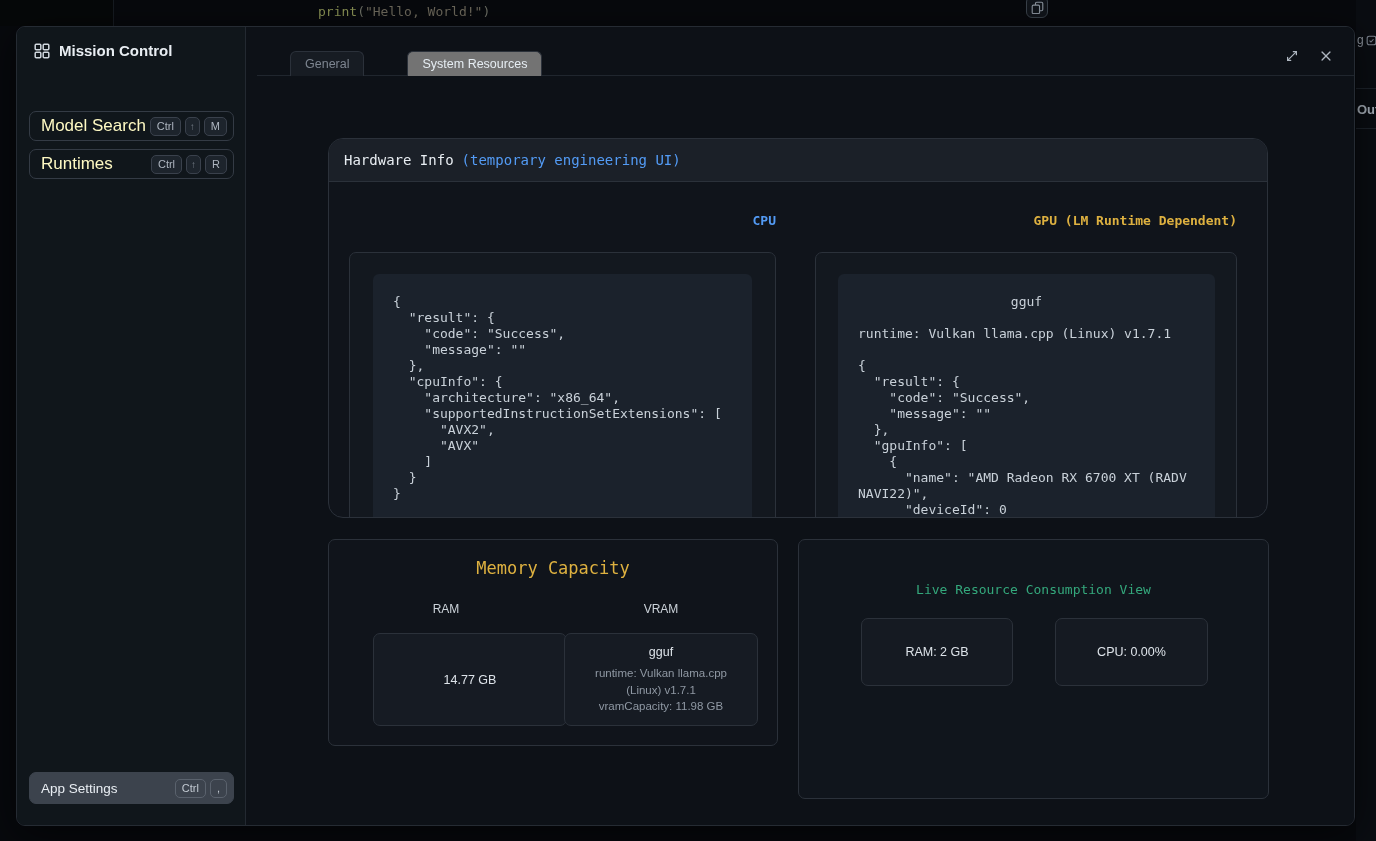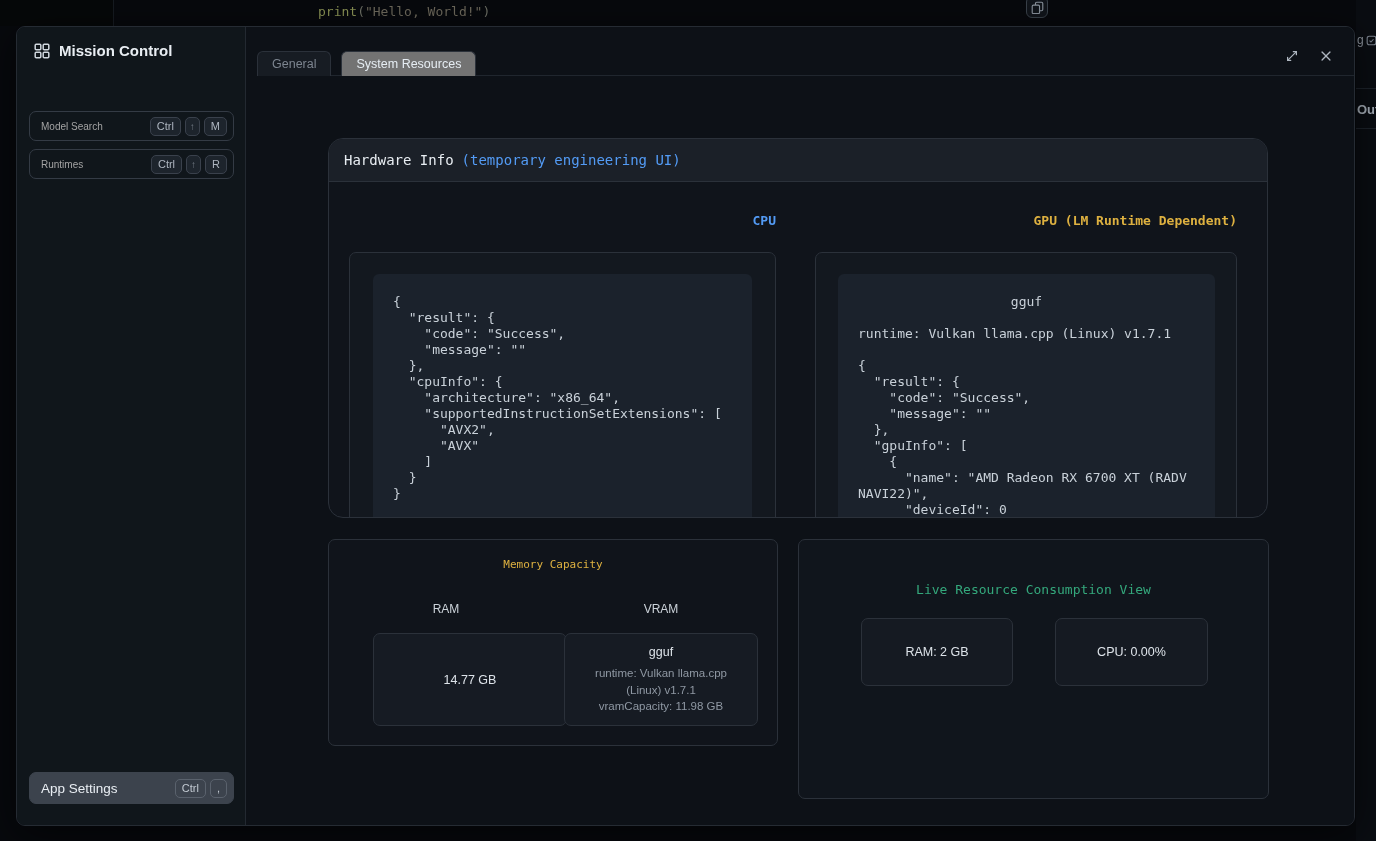--- a/index.html
+++ b/index.html
@@ -24,36 +24,36 @@
 
   
   .dialog { position:absolute; left:16px; top:26px; width:1339px; height:800px; border-radius:9px;
             border:1px solid #252b33; background:#0d1117; display:flex; overflow:hidden;
             box-shadow:0 8px 40px rgba(0,0,0,.6); }
   .sidebar { position:relative; width:229px; background:#10161b; border-right:1px solid #232931; flex:none; }
   .sb-title { display:flex; align-items:center; gap:9px; padding:15px 0 0 17px; color:#e8edf2;
               font-size:15px; font-weight:600; }
   .sb-btn { position:absolute; left:12px; width:205px; height:30px; border:1px solid #343b45; border-radius:7px;
             display:flex; align-items:center; justify-content:space-between; padding:0 6px 0 11px; cursor:pointer; }
-  .sb-btn .lbl { color:#a3a3a3; font-size:10px; }
+  .sb-btn .lbl { color:#fef9c3; font-size:17px; }
   .btn-search { top:84px; } .btn-runtimes { top:122px; }
   .keys { display:flex; gap:4px; align-items:center; }
   kbd { font-family:"Liberation Sans","DejaVu Sans",sans-serif; font-size:11px; color:#aeb6c0;
         background:#1d242c; border:1px solid #3a414c; border-radius:5px; padding:1px 6px; min-width:12px;
         text-align:center; line-height:15px; display:inline-block; }
   kbd.sm { color:#78808a; font-size:10px; padding:1px 4px; }
   .app-settings { bottom:21px; top:auto; height:32px; background:#3c434d; border-color:#3c434d; }
   .app-settings .lbl { color:#e9eef3; font-size:13.5px; }
   .app-settings kbd { background:transparent; border-color:#5a626d; color:#c3cad2; }
 
   .main { position:relative; flex:1; background:#0d1117; }
   .tabs { position:absolute; left:11px; top:24px; right:0; height:25px; display:flex; gap:10px;
           border-bottom:1px solid #20262e; }
   .tab { height:25px; padding:0 14px; display:flex; align-items:center; font-size:12.5px;
-         border:1px solid #2b313a; border-bottom:none; border-radius:6px 6px 0 0; cursor:pointer; }
+         border:1px solid #2b313a; border-bottom:none; border-radius:6px 6px 0 0; cursor:pointer;margin-left:33px; }
   .tab.inactive { background:#171c23; color:#7d8590; }
   .tab.active { background:#737373; color:#e6edf3; position:relative; }
   .tab.active::after { content:""; position:absolute; left:0; right:0; bottom:-1px; height:1px; background:#0d1117; }
   .win-controls { position:absolute; top:17px; right:16px; display:flex; gap:10px; }
   .icon-btn { width:24px; height:24px; display:flex; align-items:center; justify-content:center;
               color:#aeb6c0; cursor:pointer; border-radius:5px; }
 
   .mono { font-family:"DejaVu Sans Mono",monospace; }
 
   
@@ -72,21 +72,21 @@
   .sub-box { margin-top:24px; height:400px; border:1px solid #2b313a; border-radius:7px; background:#13181f; overflow:hidden; }
   .code { margin:21px 23px 0 23px; background:#1b222c; border-radius:6px; padding:20px; height:360px;
           font-family:"DejaVu Sans Mono",monospace; font-size:13px; line-height:16px; color:#c9d1d9; }
   .hw-col.gpu .code { margin:21px 21px 0 22px; }
   .code pre { font:inherit; color:inherit; white-space:pre-wrap; word-break:break-word; }
   .gguf-line { text-align:center; margin-bottom:16px; }
 
   
   .mem-panel { position:absolute; left:82px; top:512px; width:450px; height:207px;
                border:1px solid #2b313a; border-radius:7px; background:#10141b; }
-  .mem-title { padding-top:18px; text-align:center; font-family:"DejaVu Sans Mono",monospace; font-size:11px; color:#deb140; }
+  .mem-title { padding-top:18px; text-align:center; font-family:"DejaVu Sans Mono",monospace; font-size:17px; color:#deb140; }
   .mem-colh { position:absolute; top:62px; width:194px; text-align:center; font-size:12px; color:#ccd3da; }
   .mem-colh.ram { left:20px; } .mem-colh.vram { left:235px; }
   .mem-box { position:absolute; top:93px; width:194px; height:93px; border:1px solid #2b313a; border-radius:7px; background:#161b23; }
   .mem-box.ram { left:20px; display:flex; align-items:center; justify-content:center; color:#dde3e9; font-size:12.5px;margin-left:24px; }
   .mem-box.vram { left:235px; padding:11px 12px 0 12px; text-align:center; }
   .vram-name { color:#dde3e9; font-size:12.5px; margin-bottom:6px; }
   .vram-line { color:#8f98a3; font-size:11.5px; line-height:16.5px; }
 
   
   .live-panel { position:absolute; left:552px; top:512px; width:471px; height:260px;

